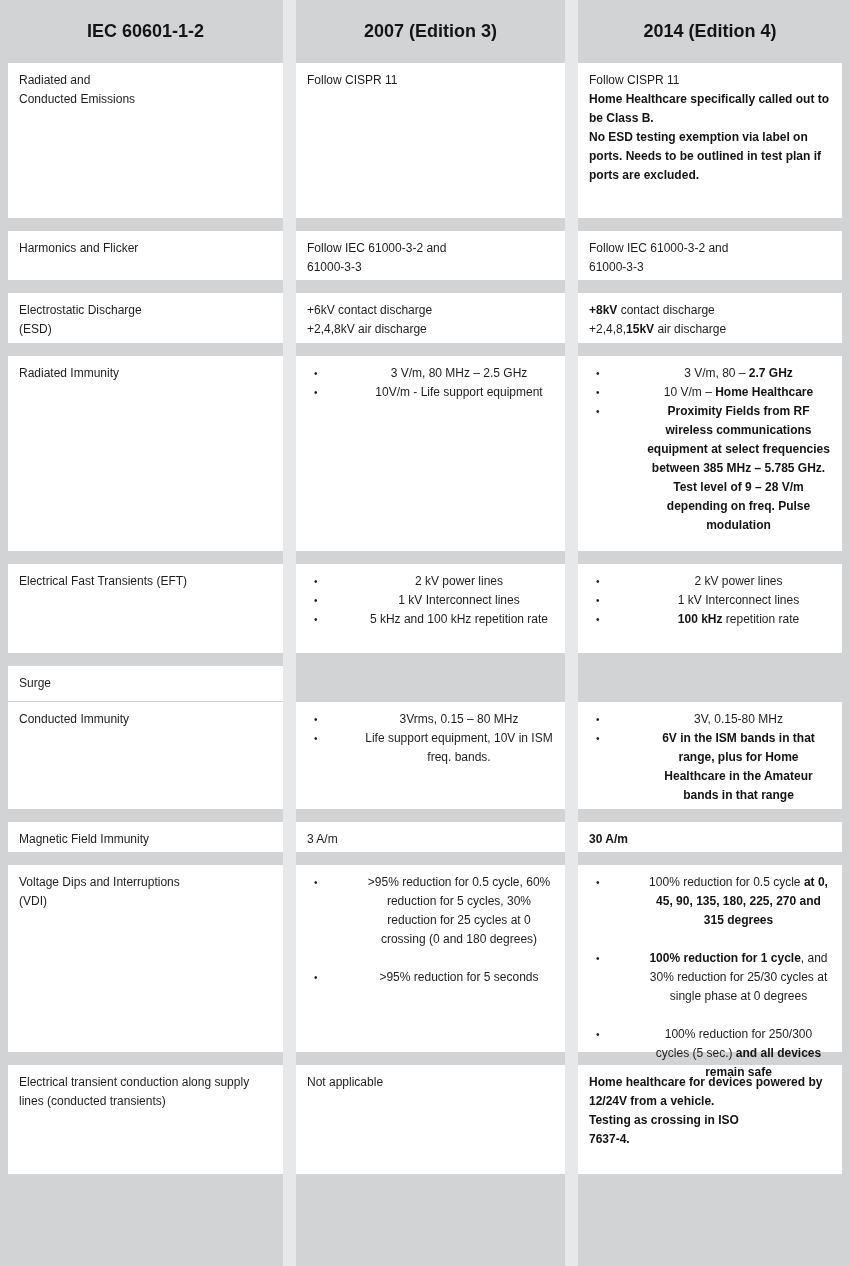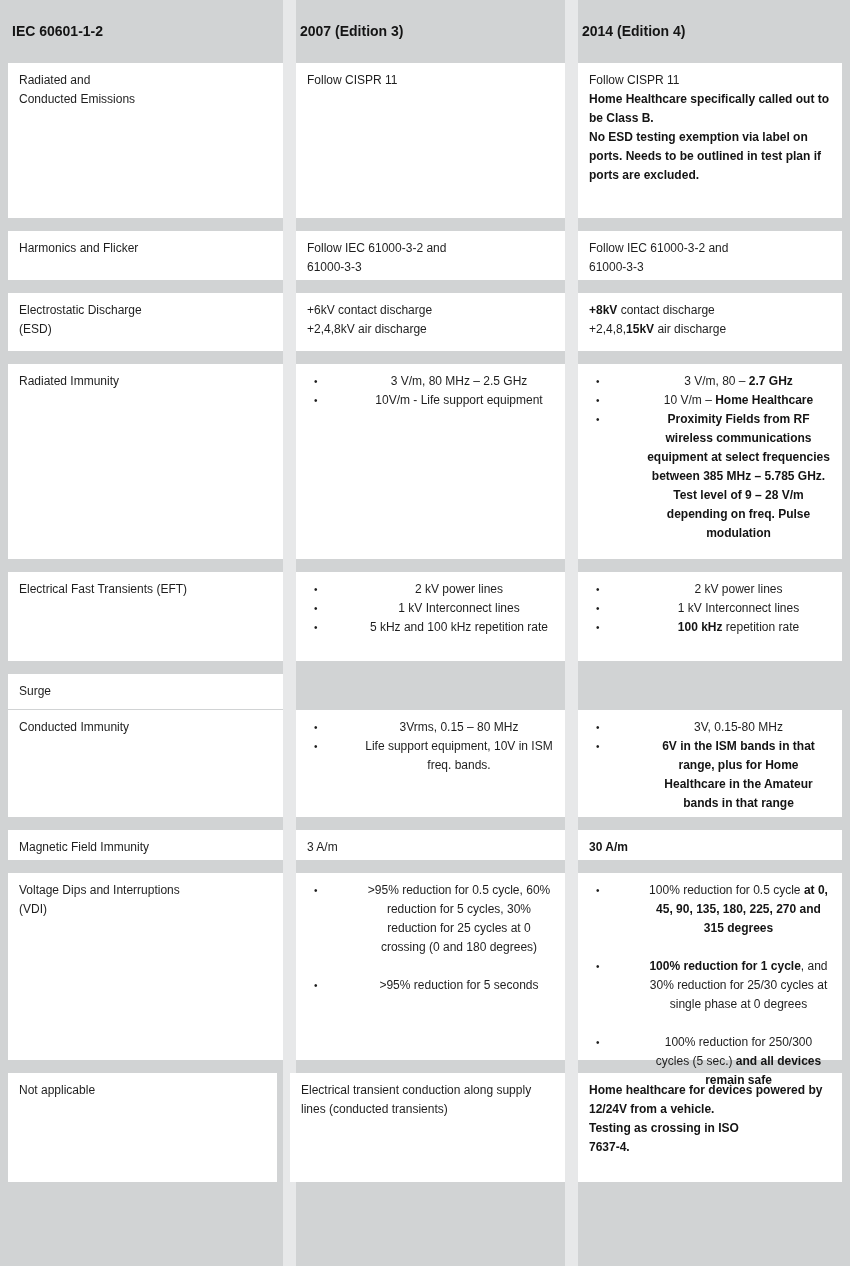--- a/index.html
+++ b/index.html
@@ -31,22 +31,23 @@
     padding:8px 12px 8px 11px;
     font-size:12px;line-height:19px;
     flex-shrink:0;
   }
   .col0{width:275px;}
   .col1{width:269px;}
   .col2{width:264px;}
   .row.header{height:63px;margin-bottom:0;align-items:center;}
   .row.header .cell{
     background:transparent;
+    text-align:center;
     font-weight:bold;
-    font-size:14px;
+    font-size:18px;
     color:#141414;
     padding:0 4px;
   }
   strong{font-weight:bold;color:#141414;}
   ul.bullets{margin:0;padding:0;list-style:none;text-align:center;}
   .bullets li{position:relative;padding-left:58px;}
   .bullets li::before{
     content:"\2022";
     position:absolute;left:7px;top:0;
     font-size:10px;line-height:19px;
@@ -70,21 +71,21 @@
       <div class="row" style="height: 155px;">
         <div class="cell col0">Radiated and<br>Conducted Emissions</div>
         <div class="cell col1">Follow CISPR 11</div>
         <div class="cell col2">Follow CISPR 11<br><strong>Home Healthcare specifically called out to be Class B.</strong><br><strong>No ESD testing exemption via label on ports. Needs to be outlined in test plan if ports are excluded.</strong></div>
       </div>
       <div class="row" style="height: 49px;">
         <div class="cell col0">Harmonics and Flicker</div>
         <div class="cell col1">Follow IEC 61000-3-2 and<br>61000-3-3</div>
         <div class="cell col2">Follow IEC 61000-3-2 and<br>61000-3-3</div>
       </div>
-      <div class="row" style="height: 58px;">
+      <div class="row" style="height: 50px;">
         <div class="cell col0">Electrostatic Discharge<br>(ESD)</div>
         <div class="cell col1">+6kV contact discharge<br>+2,4,8kV air discharge</div>
         <div class="cell col2"><strong>+8kV</strong> contact discharge<br>+2,4,8,<strong>15kV</strong> air discharge</div>
       </div>
       <div class="row" style="height: 195px;">
         <div class="cell col0">Radiated Immunity</div>
         <div class="cell col1">
           <ul class="bullets">
             <li>3 V/m, 80 MHz – 2.5 GHz</li>
             <li>10V/m - Life support equipment</li>
@@ -150,18 +151,18 @@
         </div>
         <div class="cell col2">
           <ul class="bullets spaced">
             <li>100% reduction for 0.5 cycle <strong>at 0, 45, 90, 135, 180, 225, 270 and 315 degrees</strong></li>
             <li><strong>100% reduction for 1 cycle</strong>, and 30% reduction for 25/30 cycles at single phase at 0 degrees</li>
             <li>100% reduction for 250/300 cycles (5 sec.) <strong>and all devices remain safe</strong></li>
           </ul>
         </div>
       </div>
       <div class="row" style="height: 109px;">
+        <div class="cell col0">Electrical transient conduction along supply lines (conducted transients)</div>
         <div class="cell col1">Not applicable</div>
-        <div class="cell col0">Electrical transient conduction along supply lines (conducted transients)</div>
         <div class="cell col2"><strong>Home healthcare for devices powered by 12/24V from a vehicle.</strong><br><strong>Testing as crossing in ISO</strong><br><strong>7637-4.</strong></div>
       </div>
     </div>
 </div>
 
 </body></html>

